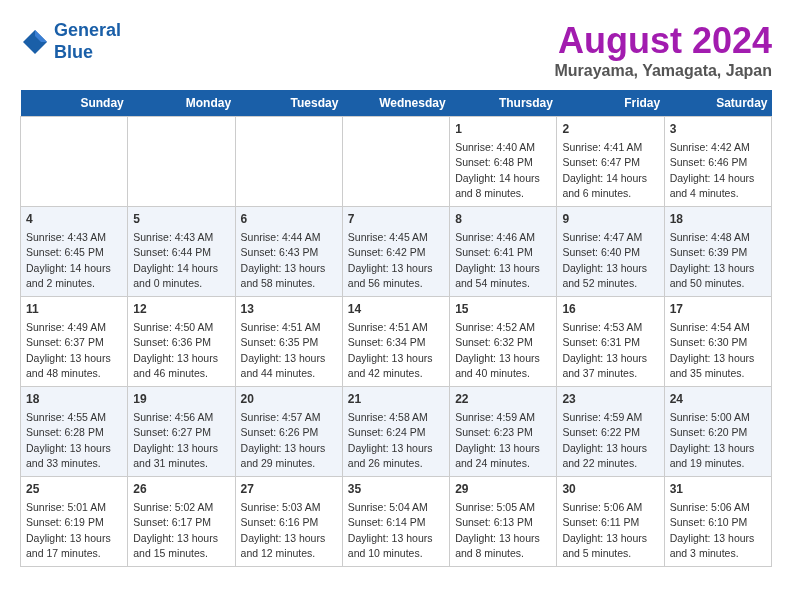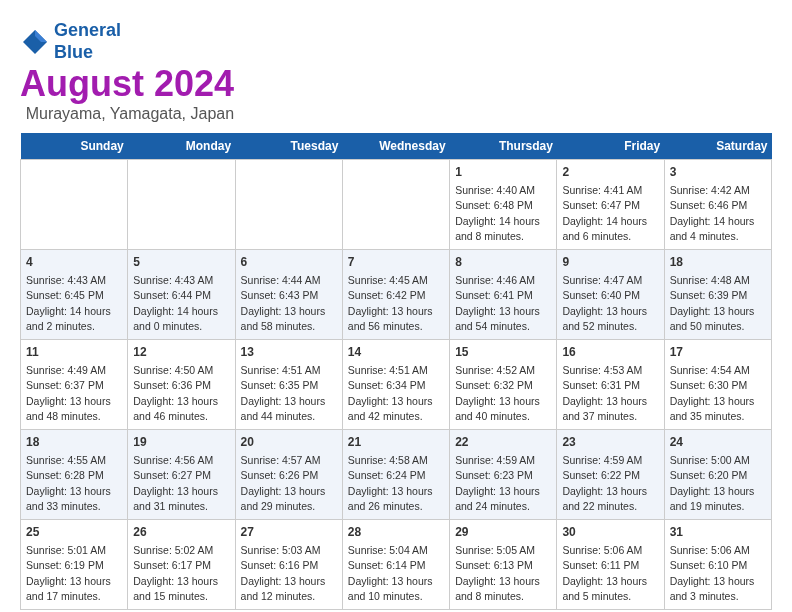--- a/index.html
+++ b/index.html
@@ -8,21 +8,20 @@
       background: #fff;
       width: 792px;
       min-height: 612px;
       padding: 20px;
     }
     .header {
       display: flex;
       justify-content: space-between;
       align-items: flex-start;
       margin-bottom: 10px;
-      flex-direction: column;
     }
     .logo {
       display: flex;
       align-items: center;
     }
     .logo-text {
       font-size: 18px;
       font-weight: bold;
       color: #333;
       line-height: 1.2;
@@ -39,20 +38,21 @@
       text-align: right;
     }
     .main-title {
       font-size: 36px;
       font-weight: bold;
       color: #a21caf;
     }
     .subtitle {
       font-size: 16px;
       color: #555;
+      font-weight: bold;
     }
     table {
       width: 100%;
       border-collapse: collapse;
       font-size: 11px;
     }
     thead tr th {
       background-color: #1a5fa8;
       color: #fff;
       padding: 6px 4px;
@@ -209,21 +209,21 @@
       <tr>
         <td><span class="day-num">25</span><span class="day-info" style="white-space: pre-line;">Sunrise: 5:01 AM
 Sunset: 6:19 PM
 Daylight: 13 hours and 17 minutes.</span></td>
         <td><span class="day-num">26</span><span class="day-info" style="white-space: pre-line;">Sunrise: 5:02 AM
 Sunset: 6:17 PM
 Daylight: 13 hours and 15 minutes.</span></td>
         <td><span class="day-num">27</span><span class="day-info" style="white-space: pre-line;">Sunrise: 5:03 AM
 Sunset: 6:16 PM
 Daylight: 13 hours and 12 minutes.</span></td>
-        <td><span class="day-num">28</span><span class="day-info" style="white-space: pre-line;">Sunrise: 5:04 AM
+        <td><span class="day-num">35</span><span class="day-info" style="white-space: pre-line;">Sunrise: 5:04 AM
 Sunset: 6:14 PM
 Daylight: 13 hours and 10 minutes.</span></td>
         <td><span class="day-num">29</span><span class="day-info" style="white-space: pre-line;">Sunrise: 5:05 AM
 Sunset: 6:13 PM
 Daylight: 13 hours and 8 minutes.</span></td>
         <td><span class="day-num">30</span><span class="day-info" style="white-space: pre-line;">Sunrise: 5:06 AM
 Sunset: 6:11 PM
 Daylight: 13 hours and 5 minutes.</span></td>
         <td><span class="day-num">31</span><span class="day-info" style="white-space: pre-line;">Sunrise: 5:06 AM
 Sunset: 6:10 PM

